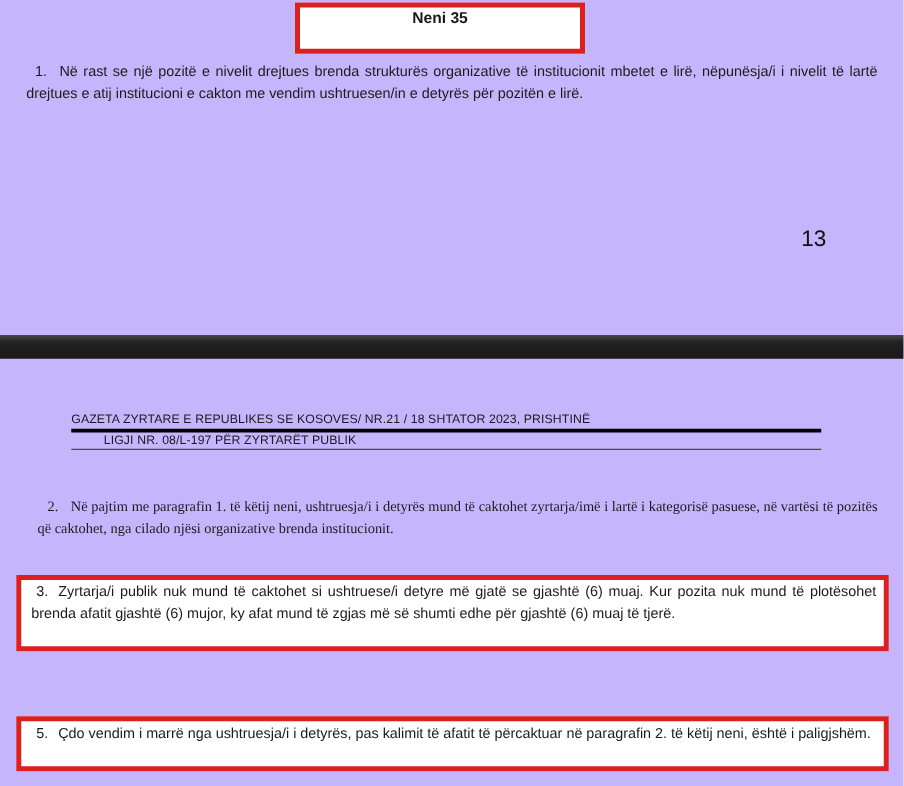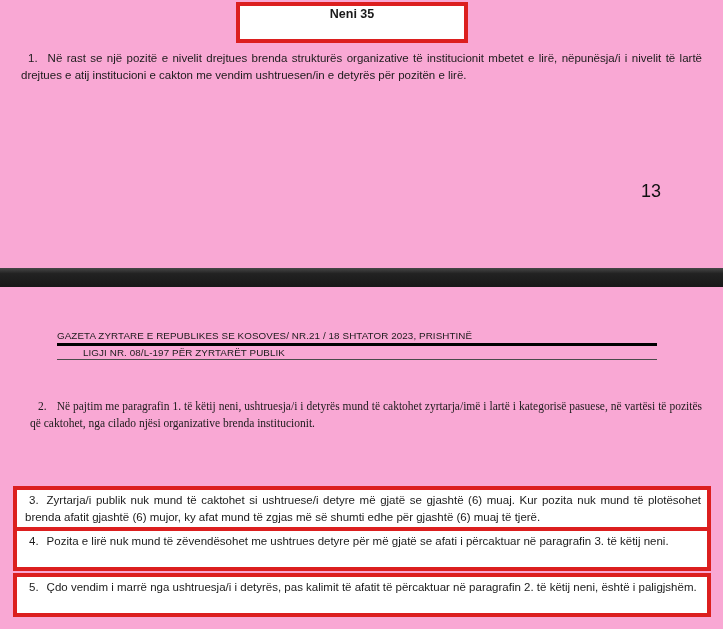--- a/index.html
+++ b/index.html
@@ -1,20 +1,20 @@
 <!DOCTYPE html>
 <html><head>
 <meta charset="utf-8">
 <style>
   html, body { margin: 0; padding: 0; background: #ffffff; }
   .canvas {
     position: relative;
     width: 723px;
     height: 629px;
-    background: #f9a8d4;
+    background: #c4b5fd;
     overflow: hidden;
     font-family: "Liberation Sans", sans-serif;
     color: #1a1a1a;
   }
 
   
   .title-box {
     position: absolute;
     left: 236px; top: 2px;
     width: 224px; height: 32px;
@@ -90,21 +90,21 @@
     box-sizing: border-box;
     border: 4px solid #dc1f1f;
     background: #ffffff;
     padding: 2px 6px 0 8px;
   }
   .hbox .para {
     position: static;
     text-indent: 4px;
   }
   .hbox .pnum { margin-right: 8px; }
-  #box3 { top: 486px; height: 61px; }
+  #box3 { top: 460px; height: 61px; }
   #box4 { top: 527px; height: 44px; }
   #box5 { top: 573px; height: 44px; }
 </style>
 </head>
 <body>
 
 <div class="canvas">
 
   <div class="title-box">
     <div>Neni 35</div>
@@ -120,21 +120,18 @@
   <div class="rule rule-thick"></div>
   <div class="gz2">LIGJI NR. 08/L-197 PËR ZYRTARËT PUBLIK</div>
   <div class="rule rule-thin"></div>
 
   <p class="para" id="p2"><span class="pnum">2.</span><span>Në pajtim me paragrafin 1. të këtij neni, ushtruesja/i i detyrës mund të caktohet zyrtarja/imë i lartë i kategorisë pasuese, në vartësi të pozitës që caktohet, nga cilado njësi organizative brenda institucionit.</span></p>
 
   <div class="hbox" id="box3">
     <p class="para"><span class="pnum">3.</span><span>Zyrtarja/i publik nuk mund të caktohet si ushtruese/i detyre më gjatë se gjashtë (6) muaj. Kur pozita nuk mund të plotësohet brenda afatit gjashtë (6) mujor, ky afat mund të zgjas më së shumti edhe për gjashtë (6) muaj të tjerë.</span></p>
   </div>
 
-  <div class="hbox" id="box4">
-    <p class="para"><span class="pnum">4.</span><span>Pozita e lirë nuk mund të zëvendësohet me ushtrues detyre për më gjatë se afati i përcaktuar në paragrafin 3. të këtij neni.</span></p>
-  </div>
 
   <div class="hbox" id="box5">
     <p class="para"><span class="pnum">5.</span><span>Çdo vendim i marrë nga ushtruesja/i i detyrës, pas kalimit të afatit të përcaktuar në paragrafin 2. të këtij neni, është i paligjshëm.</span></p>
   </div>
 
 </div>
 
 </body></html>

